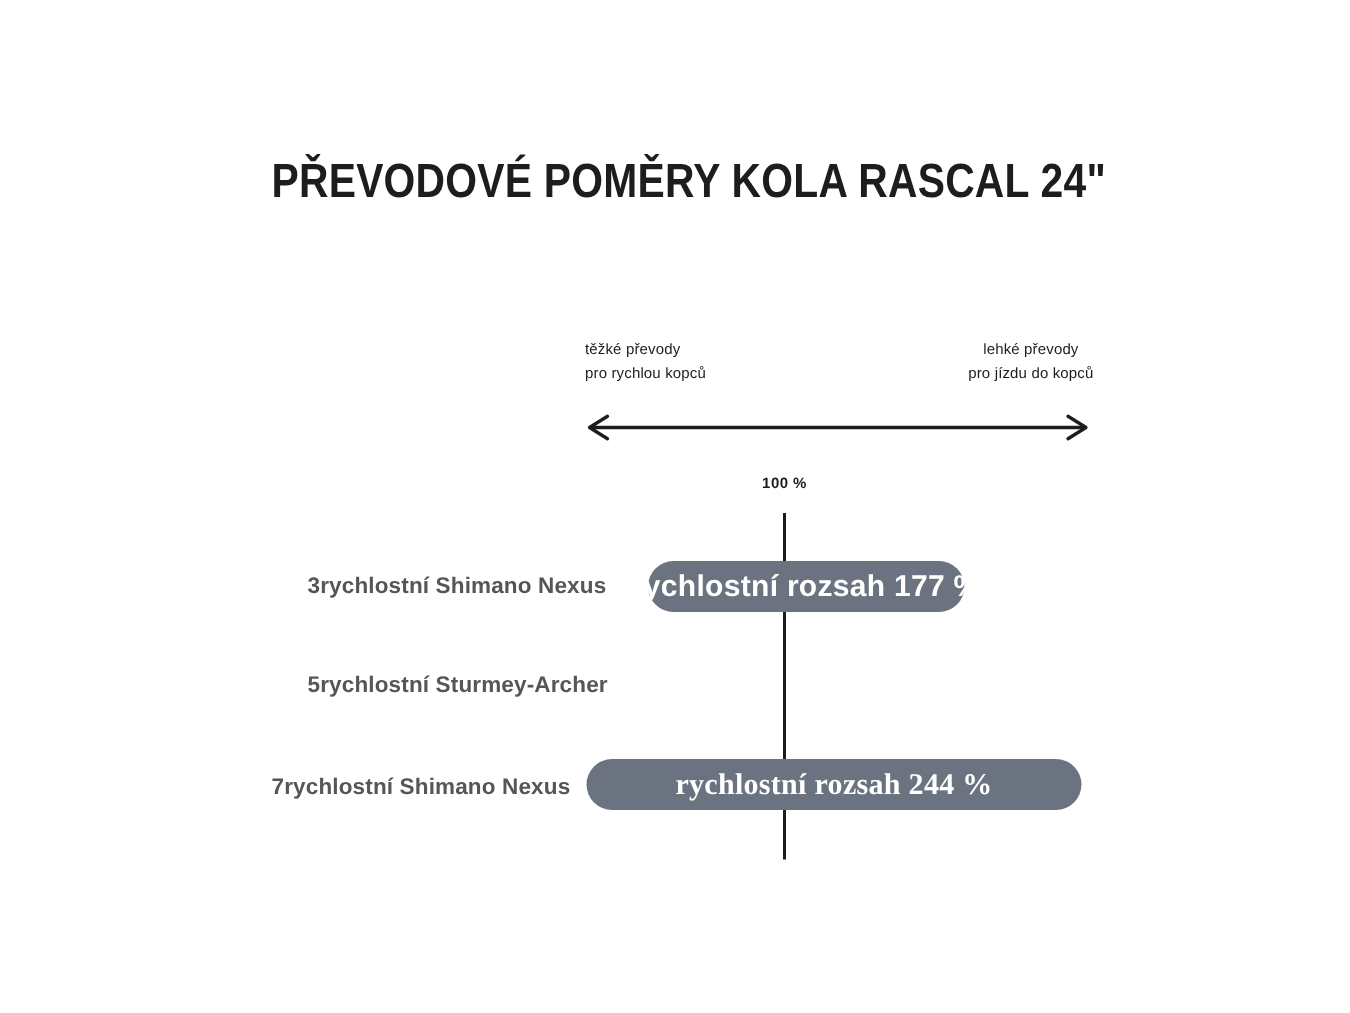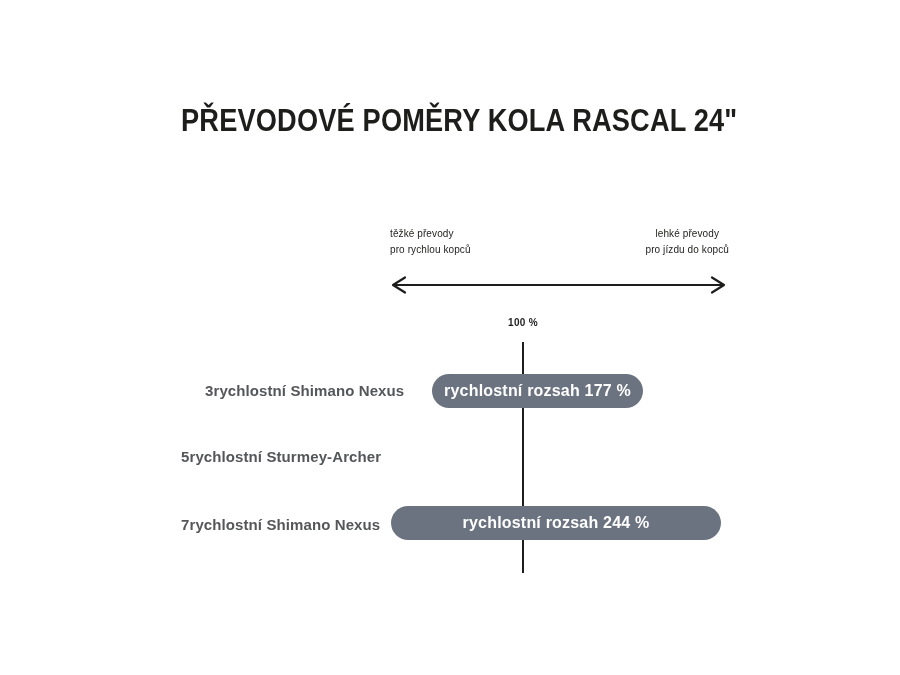--- a/index.html
+++ b/index.html
@@ -74,41 +74,41 @@
     height: 34px;
     background: var(--bar-fill, #6c7380);
     border-radius: 17px;
     z-index: 1;
     display: flex;
     align-items: center;
     justify-content: center;
   }
   .bar span {
     color: var(--bar-text, #ffffff);
-    font-size: 16px;
+    font-size: 20px;
     font-weight: 700;
     letter-spacing: 0.2px;
     white-space: nowrap;
   }
   .bar-1 { top: 374px; left: 432px; width: 211px; }
   .bar-2 { top: 440px; left: 388px; width: 329px; }
-  .bar-3 { top: 506px; left: 391px; width: 330px; }
+  .bar-3 { top: 506px; left: 391px; width: 330px; font-family: Liberation Serif, serif; }
   .row-label {
     position: absolute;
     left: 181px;
     height: 34px;
     line-height: 34px;
     font-size: 15px;
     font-weight: 700;
     color: var(--label-gray, #55565a);
     letter-spacing: 0.1px;
     white-space: nowrap;
   }
   .row-label-1 { top: 374px; margin-left: 24px; }
-  .row-label-2 { top: 440px; }
+  .row-label-2 { top: 440px; margin-left: 24px; }
   .row-label-3 { top: 508px; }
 </style>
 </head>
 <body>
 
 <div class="canvas">
 
   <h1 class="title">PŘEVODOVÉ POMĚRY KOLA RASCAL 24"</h1>
 
   <div class="axis-label left">

